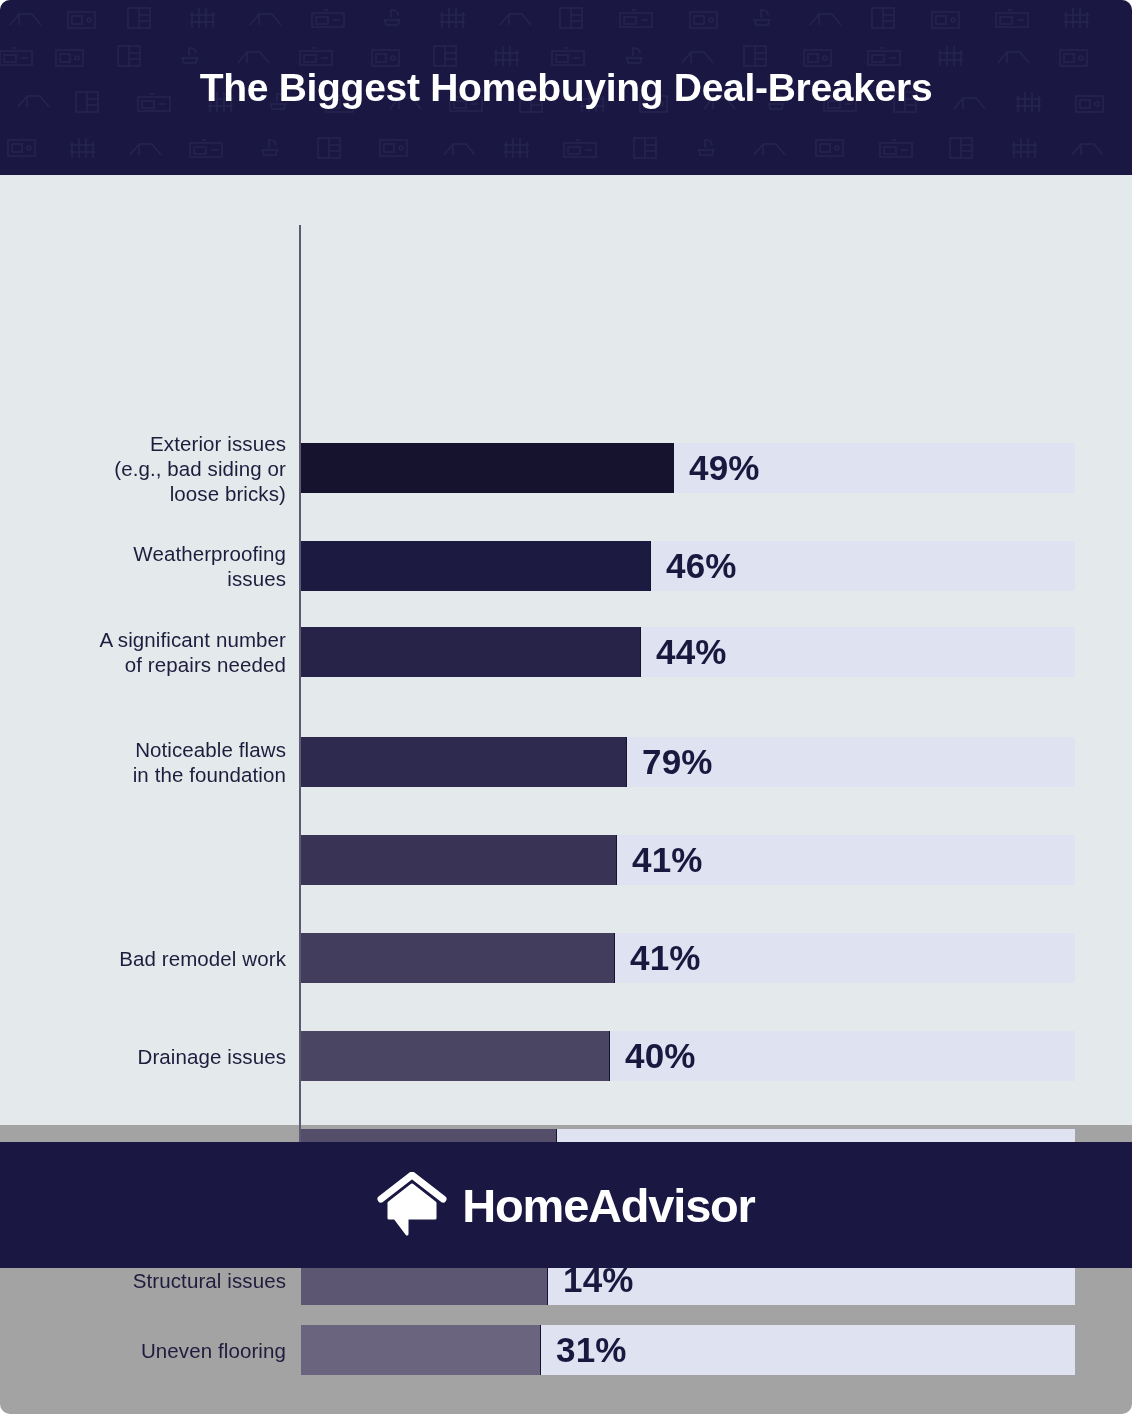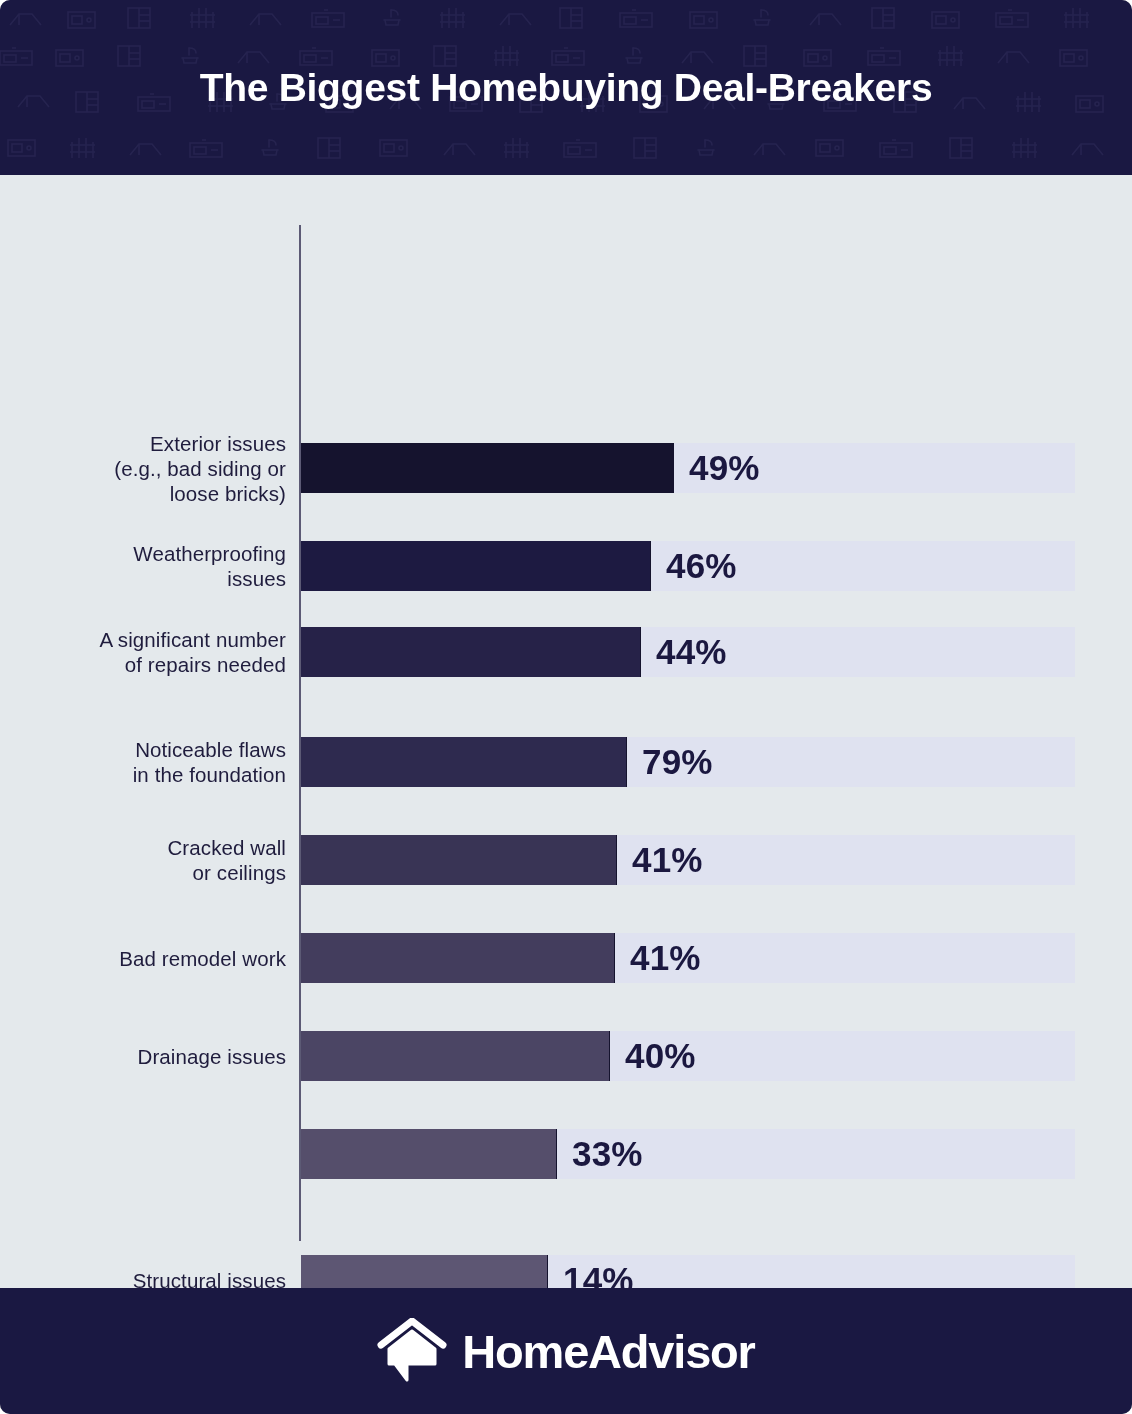--- a/index.html
+++ b/index.html
@@ -47,21 +47,21 @@
     font-weight: bold;
     letter-spacing: -0.3px;
     font-family: "Liberation Sans", sans-serif;
     text-align: center;
     white-space: nowrap;
   }
 
   
   .chart-body {
     position: relative;
-    height: 1113px;
+    height: 950px;
     background: #e4e9ec;
   }
 
   .axis-line {
     position: absolute;
     left: 299px;
     top: 50px;
     width: 2px;
     height: 1016px;
     background: #5c5a75;
@@ -127,20 +127,21 @@
   
   .footer {
     position: relative;
     width: 100%;
     height: 126px;
     background: #1a1842;
     display: flex;
     align-items: center;
     justify-content: center;
     gap: 14px;
+    margin-top: 17px;
   }
   .logo-wrap {
     display: flex;
     align-items: center;
     gap: 13px;
   }
   .logo-text {
     color: #ffffff;
     font-size: 47px;
     font-weight: bold;
@@ -294,21 +295,20 @@
           </div>
         </div>
         <div class="row" style="top: 562px;">
           <div class="row-label">Noticeable flaws<br>in the foundation</div>
           <div class="bar-track">
             <div class="bar-fill" title="43%" style="width: 325px; background: rgb(46, 42, 79);"></div>
             <div class="bar-value" style="left: 341px;">79%</div>
           </div>
         </div>
         <div class="row" style="top: 660px;">
-          <div class="row-label">Cracked wall<br>or ceilings</div>
           <div class="bar-track">
             <div class="bar-fill" title="41%" style="width: 315px; background: rgb(57, 52, 85);"></div>
             <div class="bar-value" style="left: 331px;">41%</div>
           </div>
         </div>
         <div class="row" style="top: 758px;">
           <div class="row-label">Bad remodel work</div>
           <div class="bar-track">
             <div class="bar-fill" title="41%" style="width: 313px; background: rgb(67, 61, 93);"></div>
             <div class="bar-value" style="left: 329px;">41%</div>

